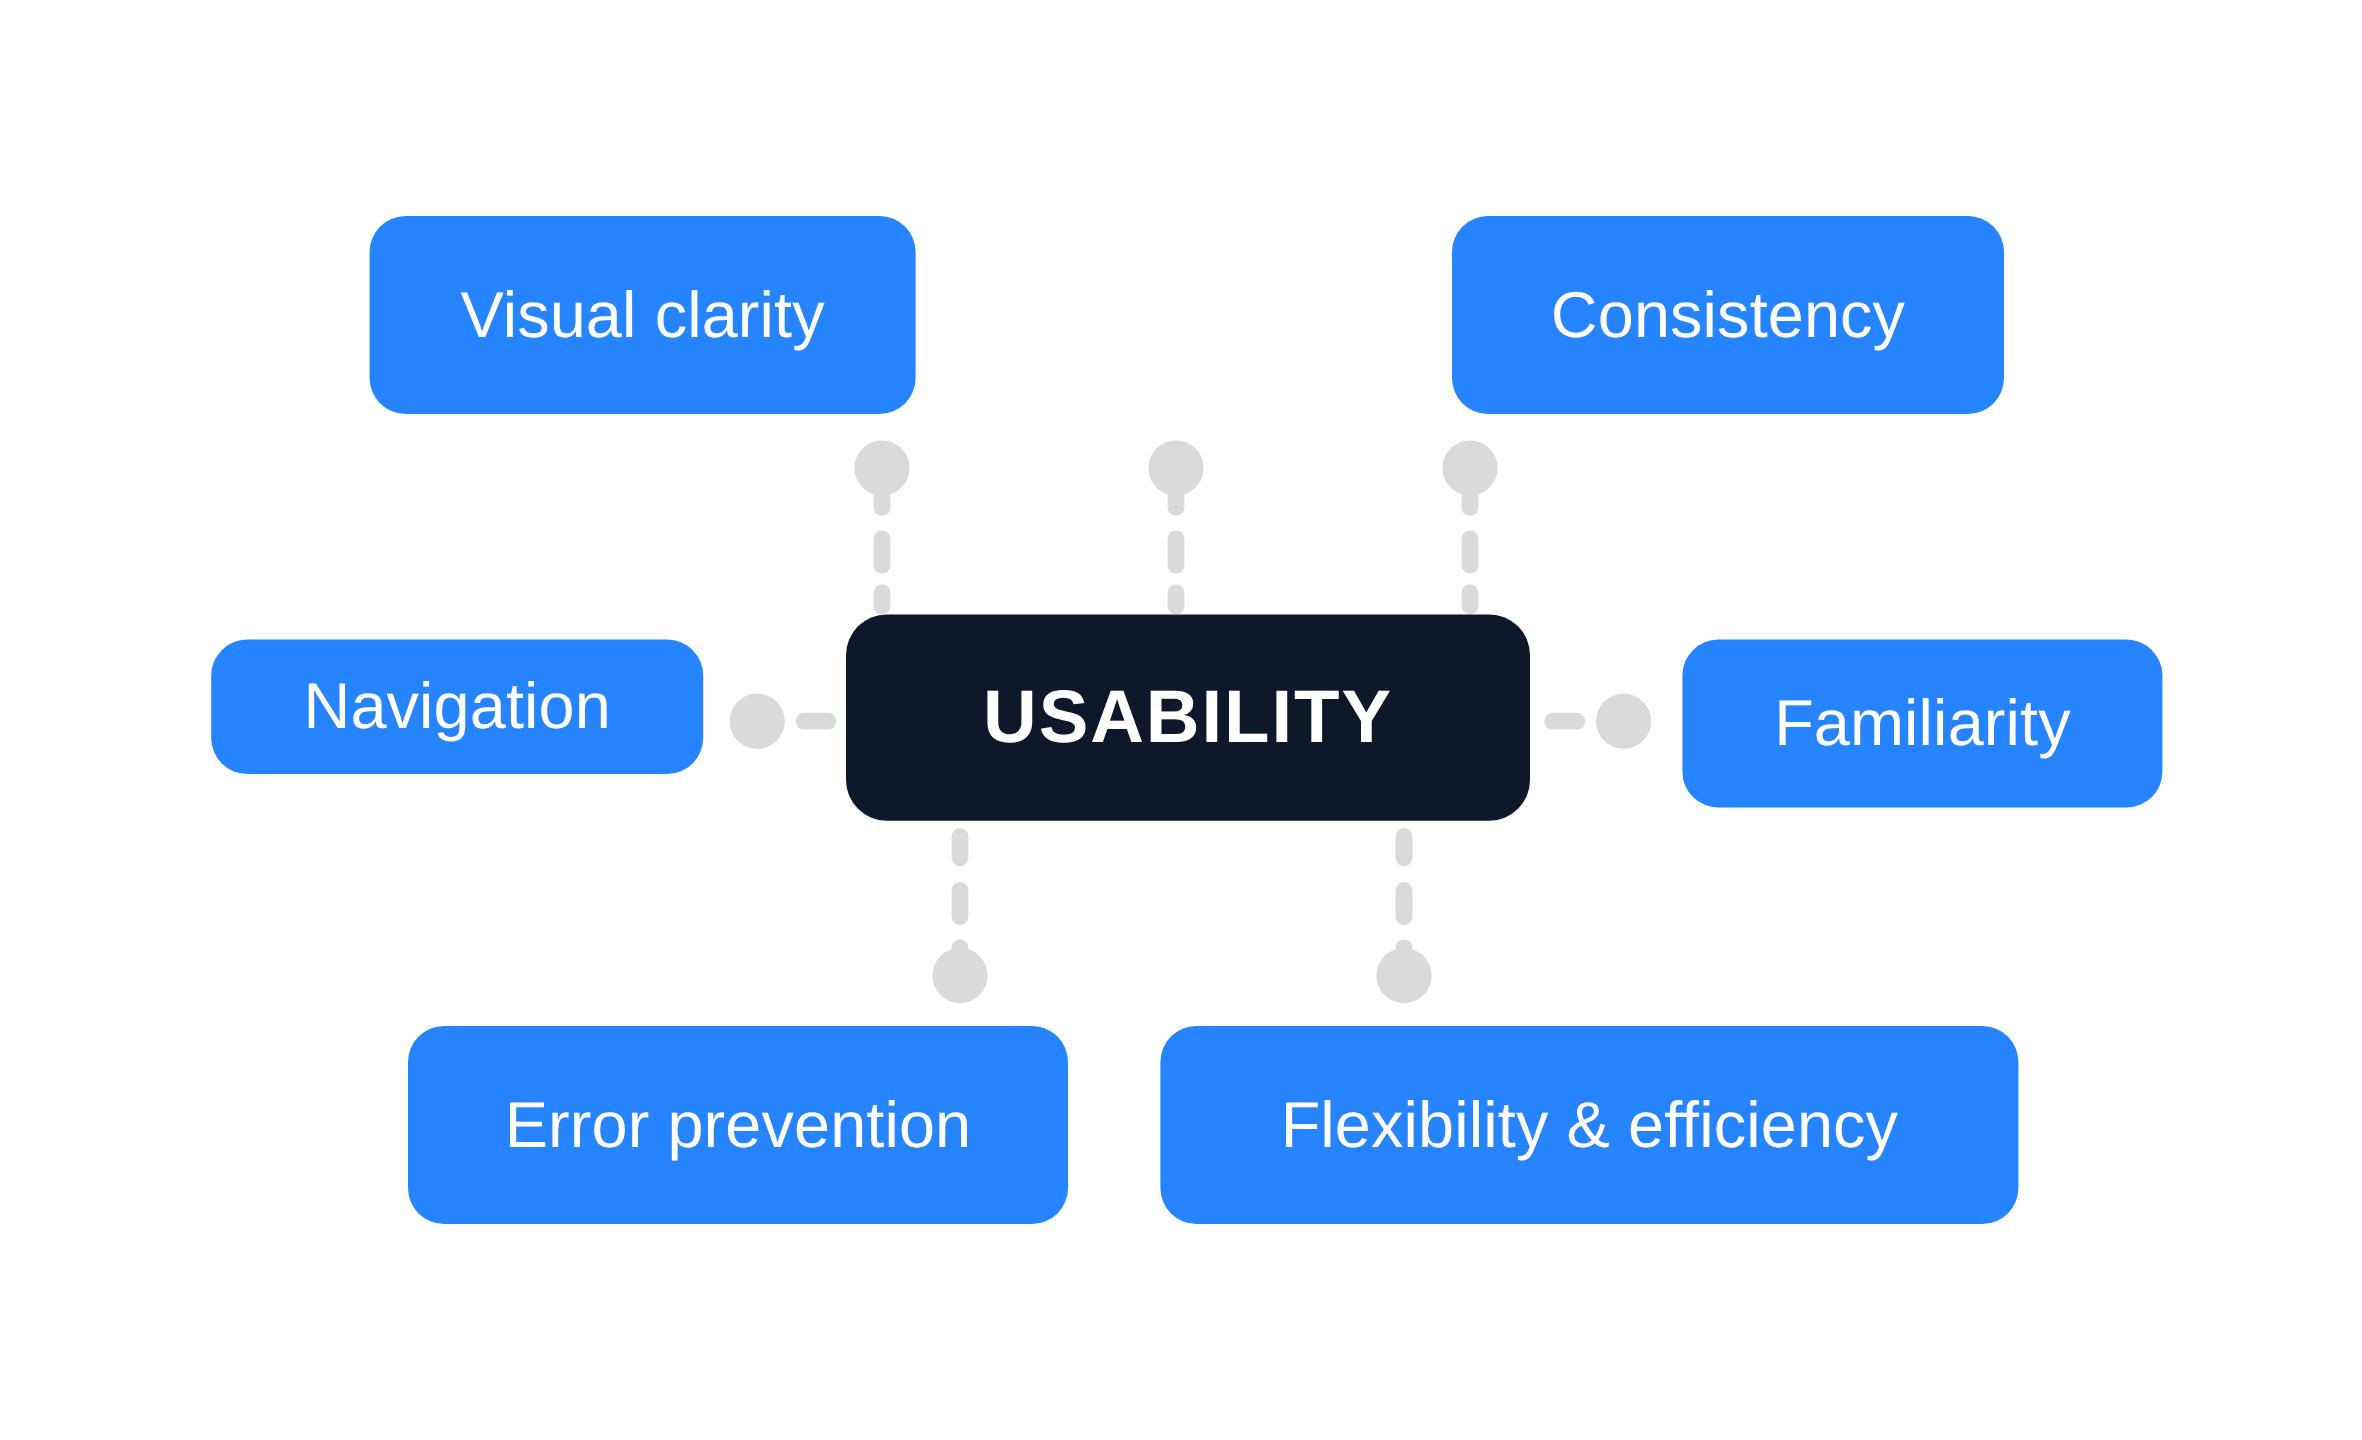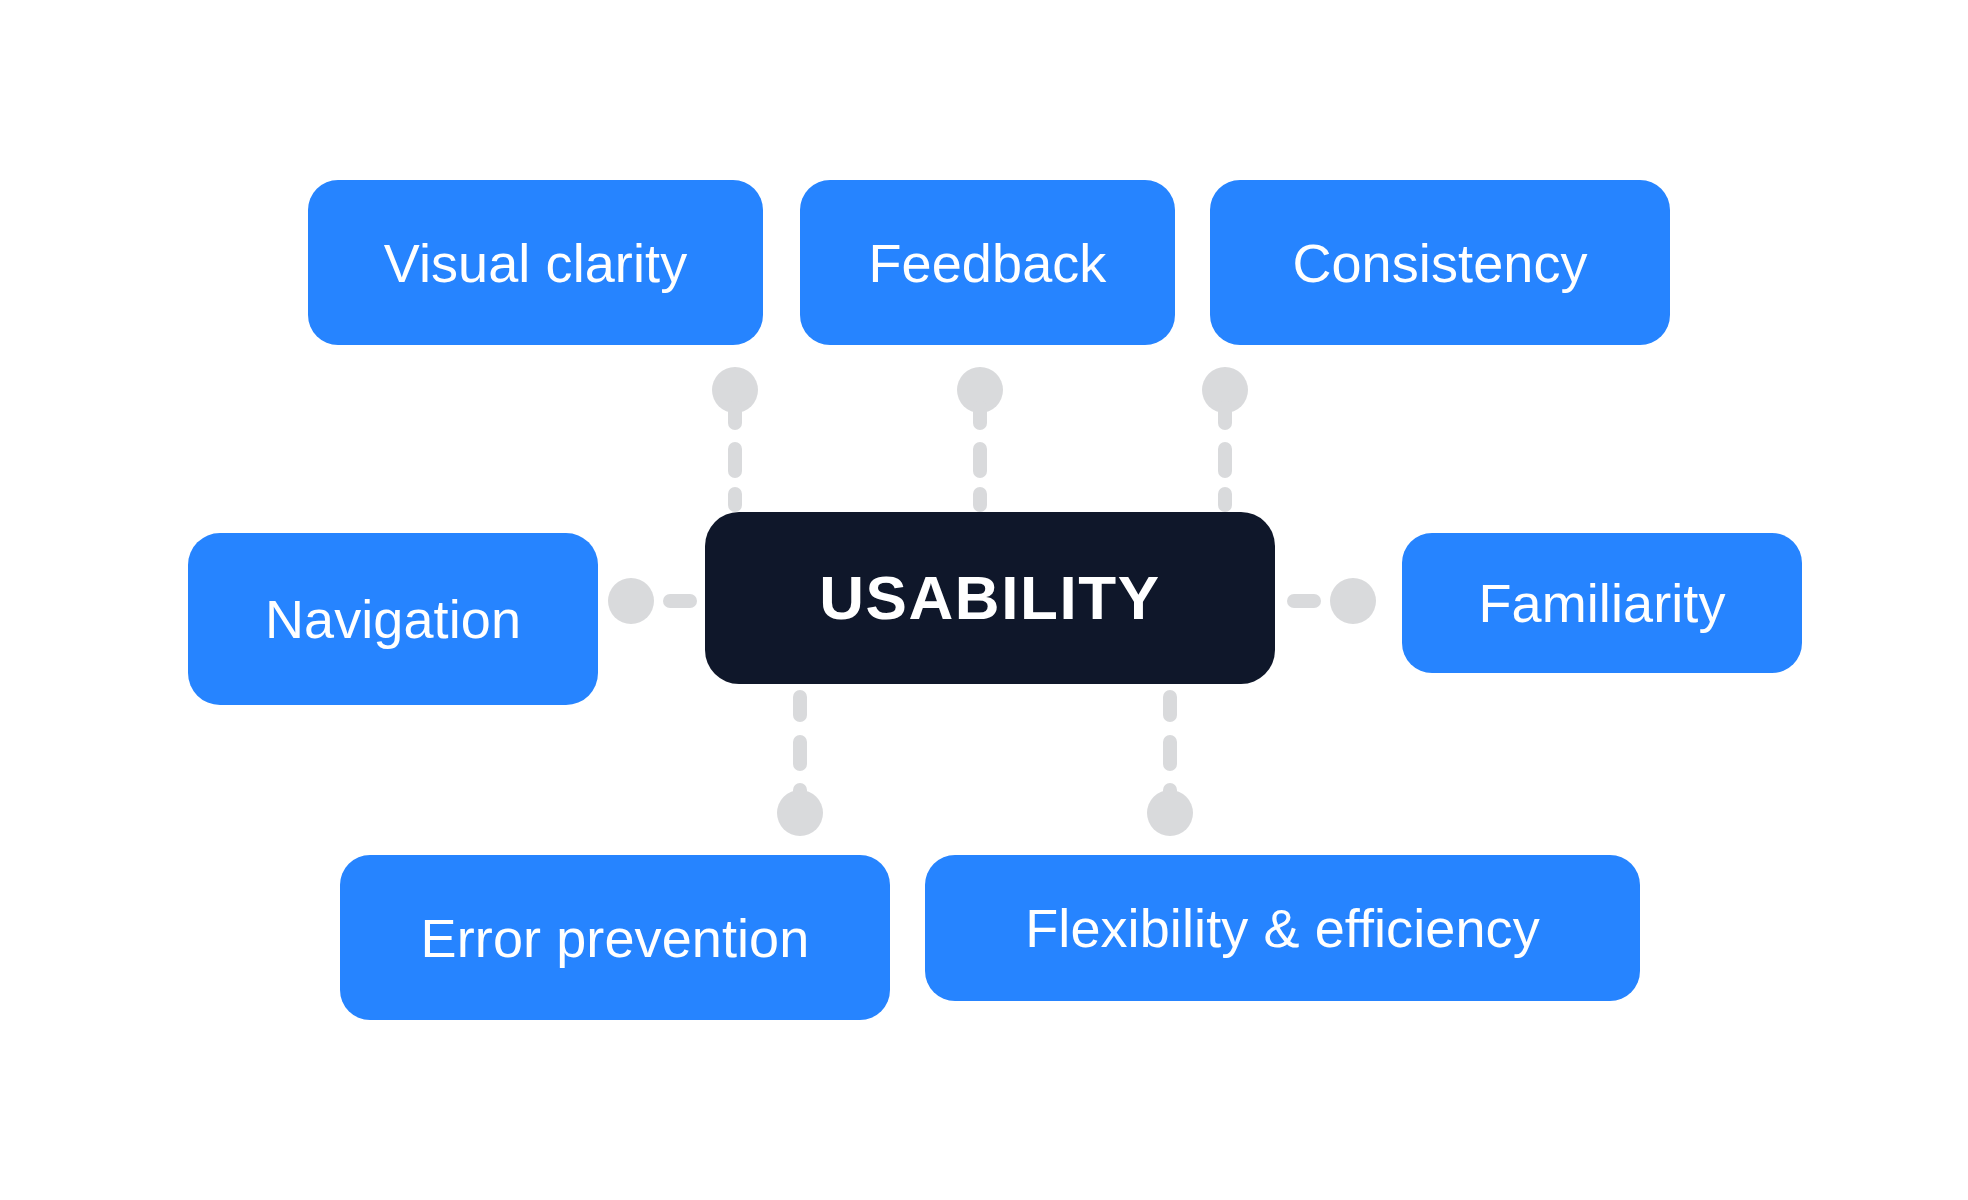--- a/index.html
+++ b/index.html
@@ -78,23 +78,20 @@
 </style>
 </head>
 <body>
 
 <div id="stage">
 
   <div class="node node-leaf" style="left:308px; top:180px; width:455px; height:165px;">
     <span>Visual clarity</span>
   </div>
 
-  <div class="node node-leaf" style="left:800px; top:180px; width:375px; height:165px;">
-    <span>Feedback</span>
-  </div>
 
   <div class="node node-leaf" style="left:1210px; top:180px; width:460px; height:165px;text-align:right;">
     <span>Consistency</span>
   </div>
 
   <div class="conn">
     <div class="conn-dot big" style="left:712px; top:367px;"></div>
     <div class="dash-v" style="left:728px; top:400px; height:30px;"></div>
     <div class="dash-v" style="left:728px; top:442px; height:36px;"></div>
     <div class="dash-v" style="left:728px; top:487px; height:25px;"></div>
@@ -111,21 +108,21 @@
     <div class="conn-dot big" style="left:1202px; top:367px;"></div>
     <div class="dash-v" style="left:1218px; top:400px; height:30px;"></div>
     <div class="dash-v" style="left:1218px; top:442px; height:36px;"></div>
     <div class="dash-v" style="left:1218px; top:487px; height:25px;"></div>
   </div>
 
   <div class="node node-center" style="left:705px; top:512px; width:570px; height:172px;">
     <span>USABILITY</span>
   </div>
 
-  <div class="node node-leaf" style="left:188px; top:533px; width:410px; height:172px;border-radius:32px;">
+  <div class="node node-leaf" style="left:176px; top:533px; width:410px; height:112px;">
     <span>Navigation</span>
   </div>
 
   <div class="conn">
     <div class="conn-dot big" style="left:608px; top:578px;"></div>
     <div class="dash-h" style="left:663px; top:594px; width:34px;"></div>
   </div>
 
   <div class="conn">
     <div class="dash-h" style="left:1287px; top:594px; width:34px;"></div>
@@ -147,17 +144,17 @@
     <div class="dash-v" style="left:1163px; top:690px; height:32px;"></div>
     <div class="dash-v" style="left:1163px; top:735px; height:36px;"></div>
     <div class="dash-v" style="left:1163px; top:783px; height:28px;"></div>
     <div class="conn-dot big" style="left:1147px; top:790px;"></div>
   </div>
 
   <div class="node node-leaf" style="left:340px; top:855px; width:550px; height:165px;">
     <span>Error prevention</span>
   </div>
 
-  <div class="node node-leaf" style="left:925px; top:855px; width:715px; height:146px;">
+  <div class="node node-leaf" style="left:967px; top:855px; width:715px; height:165px;">
     <span>Flexibility &amp; efficiency</span>
   </div>
 
 </div>
 
 </body></html>

